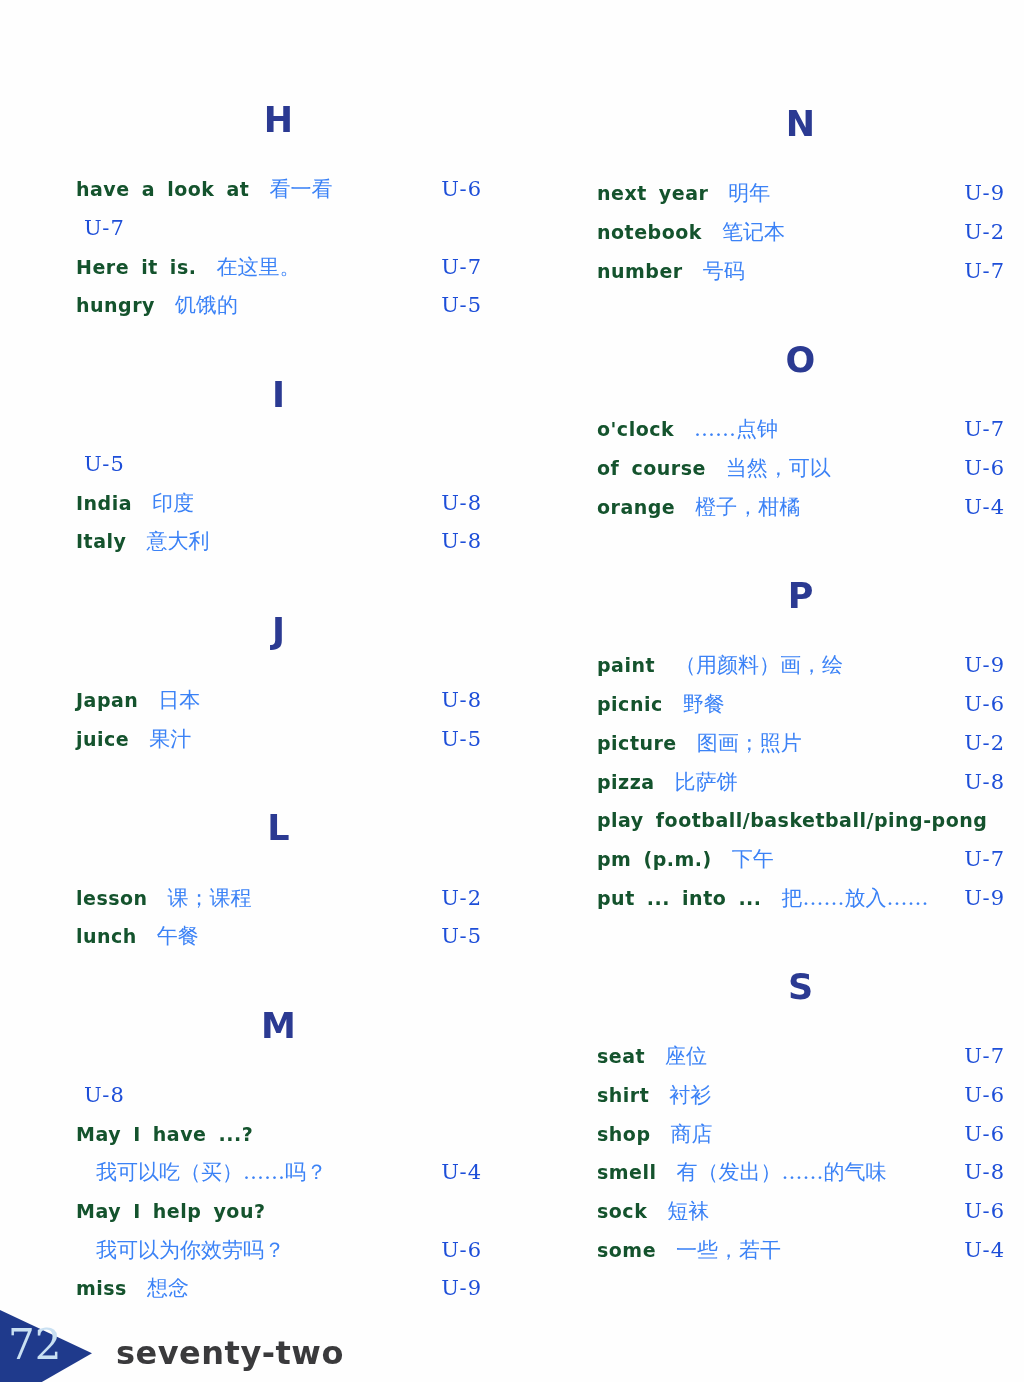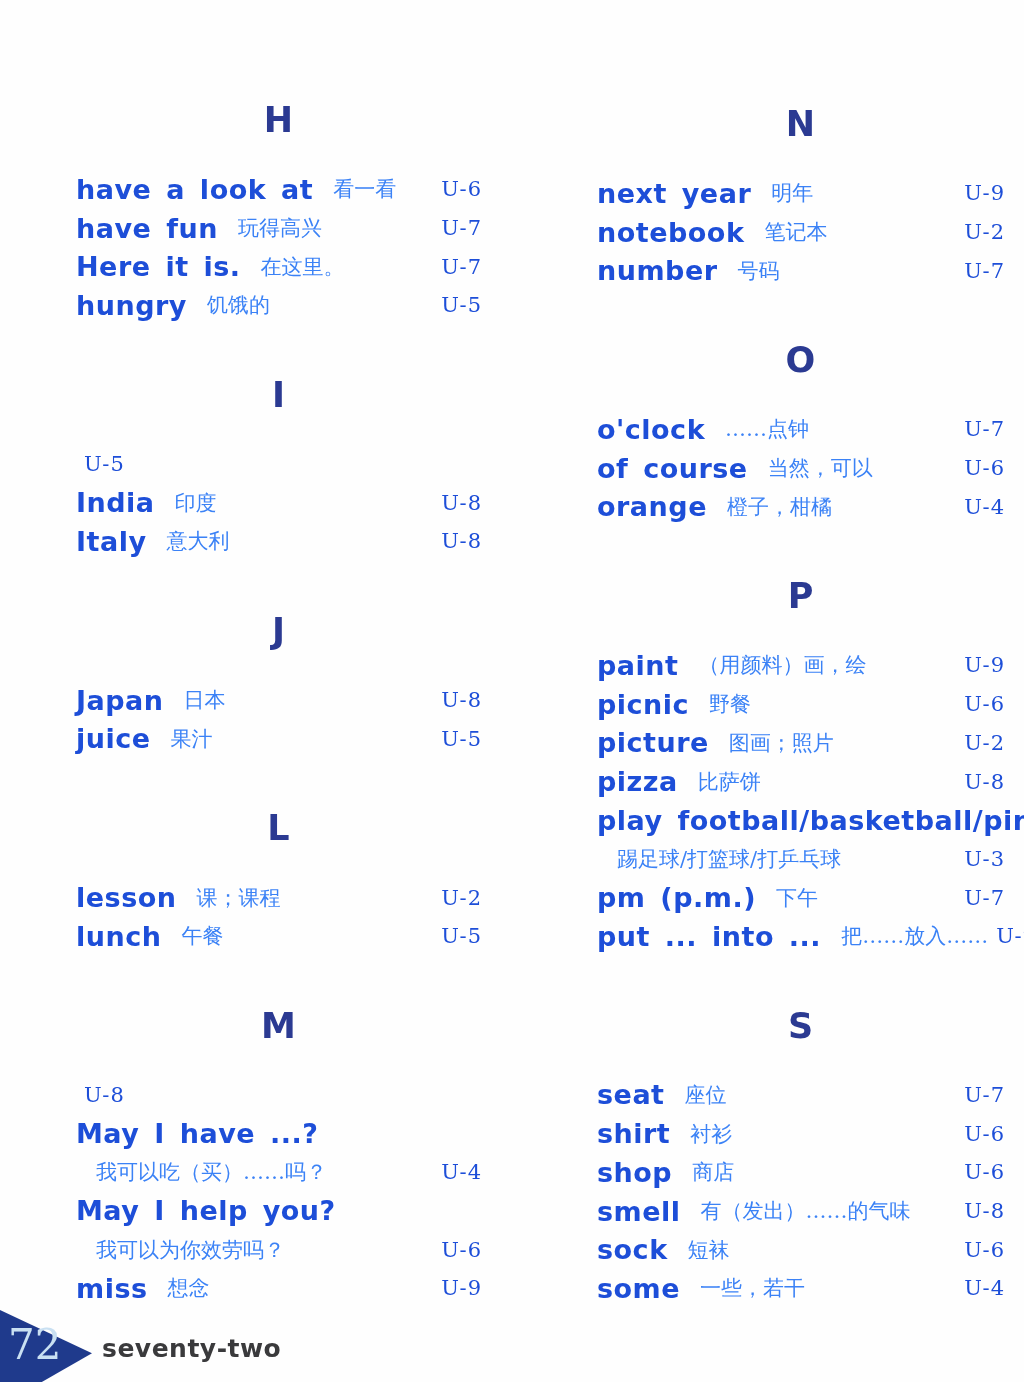--- a/index.html
+++ b/index.html
@@ -28,23 +28,23 @@
   }
   .entries { display:block; }
   .row {
     display:flex;
     justify-content:space-between;
     align-items:center;
     height:38.7px;
   }
   .pair { display:flex; align-items:center; }
   .en {
-    font-size:27px;
+    font-size:19px;
     font-weight:600;
-    color:#1d4ed8;
+    color:#14532d;
     letter-spacing:0.5px;
     word-spacing:5px;
     white-space:nowrap;
   }
   .zh {
     font-family:"DejaVu Serif", serif;
     font-size:21px;
     color:#3b82f6;
     margin-left:20px;
     white-space:nowrap;
@@ -70,22 +70,22 @@
   .pagenum {
     position:absolute;
     left:8px; top:14px;
     font-family:"DejaVu Serif", serif;
     font-size:42px;
     color:#c9e0f2;
     z-index:2;
   }
   .pageword {
     position:absolute;
-    left:102px; top:28px;
-    font-size:25px;
+    left:116px; top:28px;
+    font-size:32px;
     font-weight:600;
     letter-spacing:0.5px;
     color:#3a3a3c;
   }
 </style>
 </head>
 <body>
 
 <div class="col col-left">
   <div class="section">
@@ -93,24 +93,20 @@
     <div class="entries">
   <div class="row">
     <span class="pair">
       <span class="en">have a look at</span>
       <span class="zh">看一看</span>
     </span>
     <span class="unit">U-6</span>
   </div>
 
   <div class="row">
-    <span class="pair">
-      <span class="en">have fun</span>
-      <span class="zh">玩得高兴</span>
-    </span>
     <span class="unit">U-7</span>
   </div>
 
   <div class="row">
     <span class="pair">
       <span class="en">Here it is.</span>
       <span class="zh">在这里。</span>
     </span>
     <span class="unit">U-7</span>
   </div>
@@ -336,27 +332,20 @@
   </div>
 
   <div class="row">
     <span class="pair">
       <span class="en">play football/basketball/ping-pong</span>
       <span class="zh"></span>
     </span>
     <span class="unit"></span>
   </div>
 
-  <div class="row">
-    <span class="pair">
-      <span class="en"></span>
-      <span class="zh">踢足球/打篮球/打乒乓球</span>
-    </span>
-    <span class="unit">U-3</span>
-  </div>
 
   <div class="row">
     <span class="pair">
       <span class="en">pm (p.m.)</span>
       <span class="zh">下午</span>
     </span>
     <span class="unit">U-7</span>
   </div>
 
   <div class="row">

